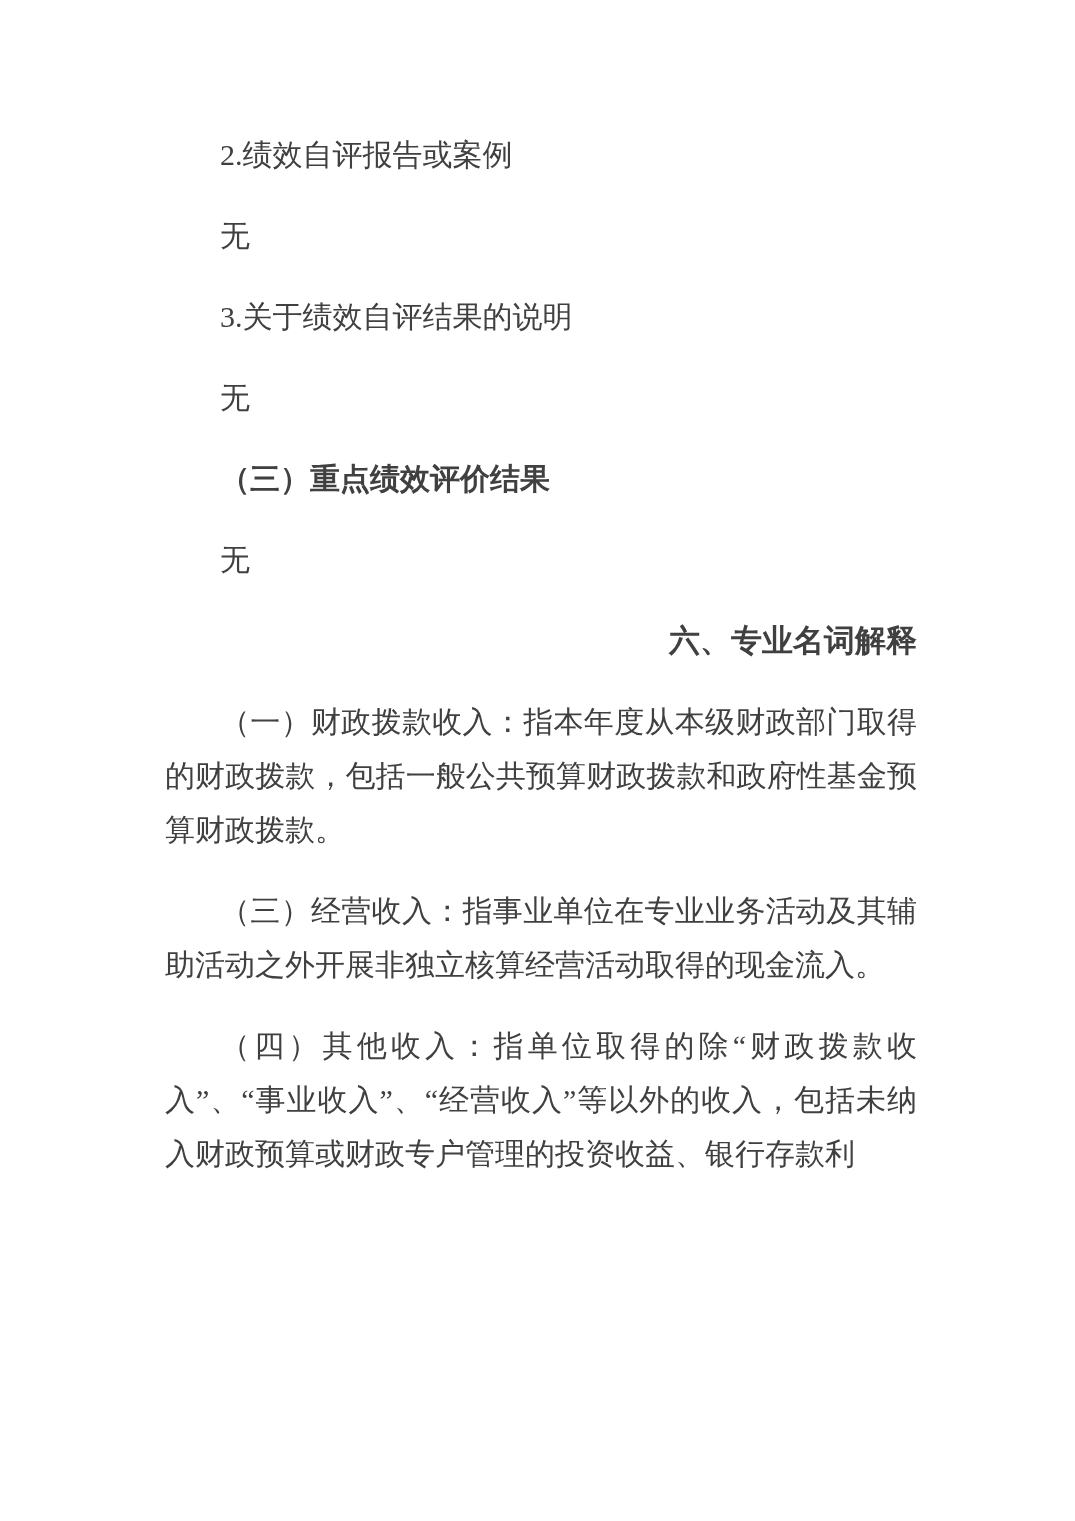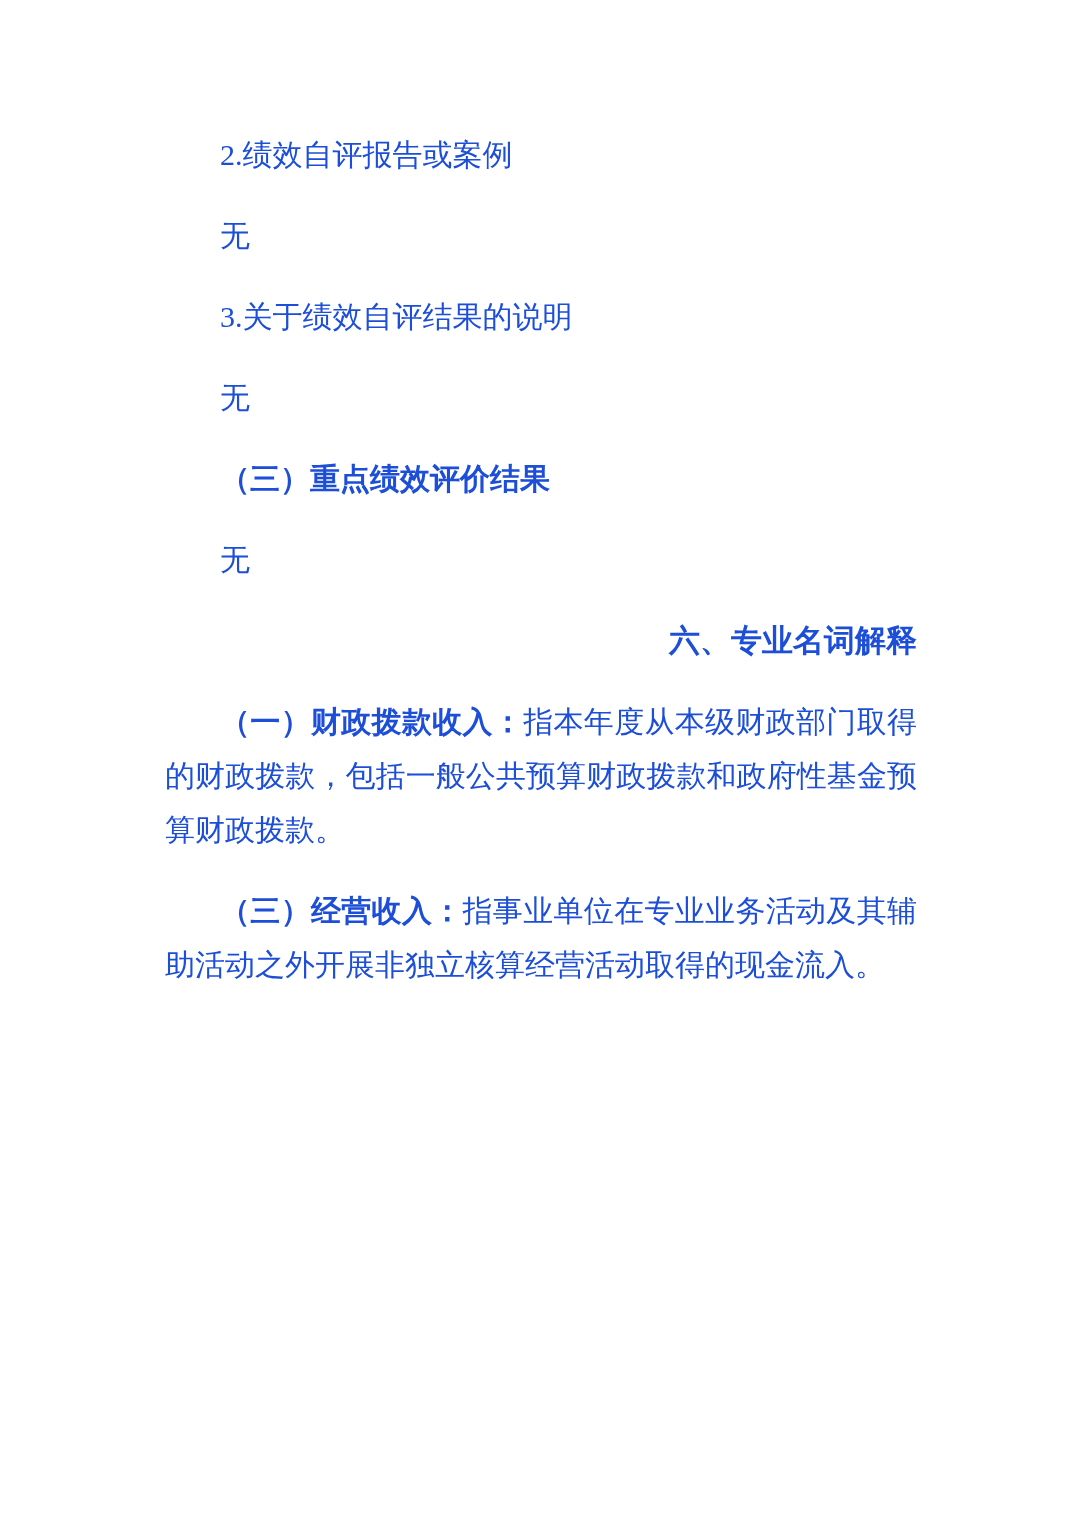--- a/index.html
+++ b/index.html
@@ -6,21 +6,21 @@
     margin: 0;
     padding: 0;
     background: #ffffff;
   }
   .page {
     position: relative;
     width: 1075px;
     height: 1521px;
     background: #ffffff;
     overflow: hidden;
-    color: #1d4ed8;
+    color: #404040;
     font-family: "Liberation Serif", serif;
   }
   .doc {
     position: absolute;
     left: 165px;
     top: 128px;
     width: 752px;
     font-size: 30px;
     line-height: 54px;
     text-align: justify;
@@ -32,21 +32,21 @@
   .subheading {
     font-weight: bold;
   }
   .heading {
     font-family: "Liberation Sans", sans-serif;
     font-weight: bold;
     font-size: 31px;
     text-align: right;
   }
   .lead {
-    font-weight: bold;
+    font-weight: normal;
     margin-top: 48px;
   }
 </style>
 </head>
 <body>
 
 <div class="page">
   <div class="doc">
 
     <p class="block">2.绩效自评报告或案例</p>
@@ -61,15 +61,16 @@
 
     <p class="block">无</p>
 
     <p class="block heading">六、专业名词解释</p>
 
     <p class="block"><span class="lead">（一）财政拨款收入：</span><span>指本年度从本级财政部门取得的财政拨款，包括一般公共预算财政拨款和政府性基金预算财政拨款。</span></p>
 
 
     <p class="block"><span class="lead">（三）经营收入：</span><span>指事业单位在专业业务活动及其辅助活动之外开展非独立核算经营活动取得的现金流入。</span></p>
 
+    <p class="block"><span class="lead">（四）其他收入：</span><span>指单位取得的除“财政拨款收入”、“事业收入”、“经营收入”等以外的收入，包括未纳入财政预算或财政专户管理的投资收益、银行存款利</span></p>
 
   </div>
 </div>
 
 </body></html>

